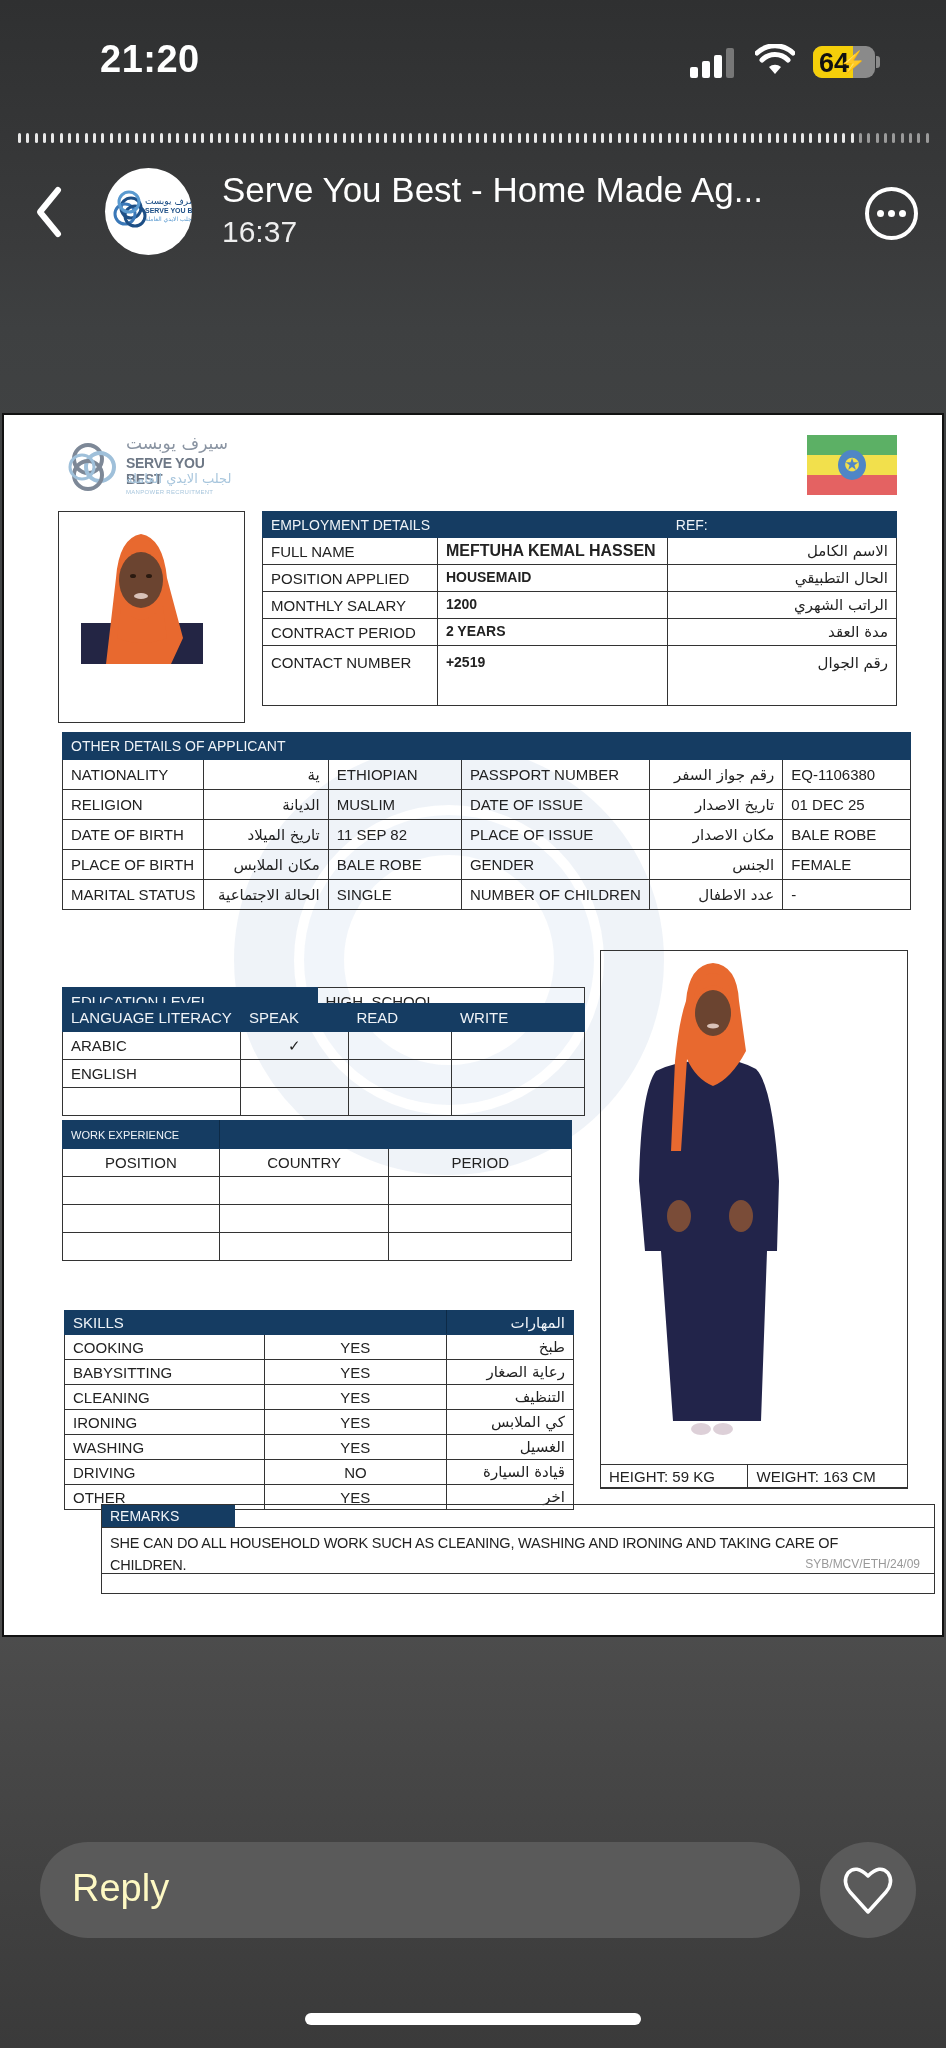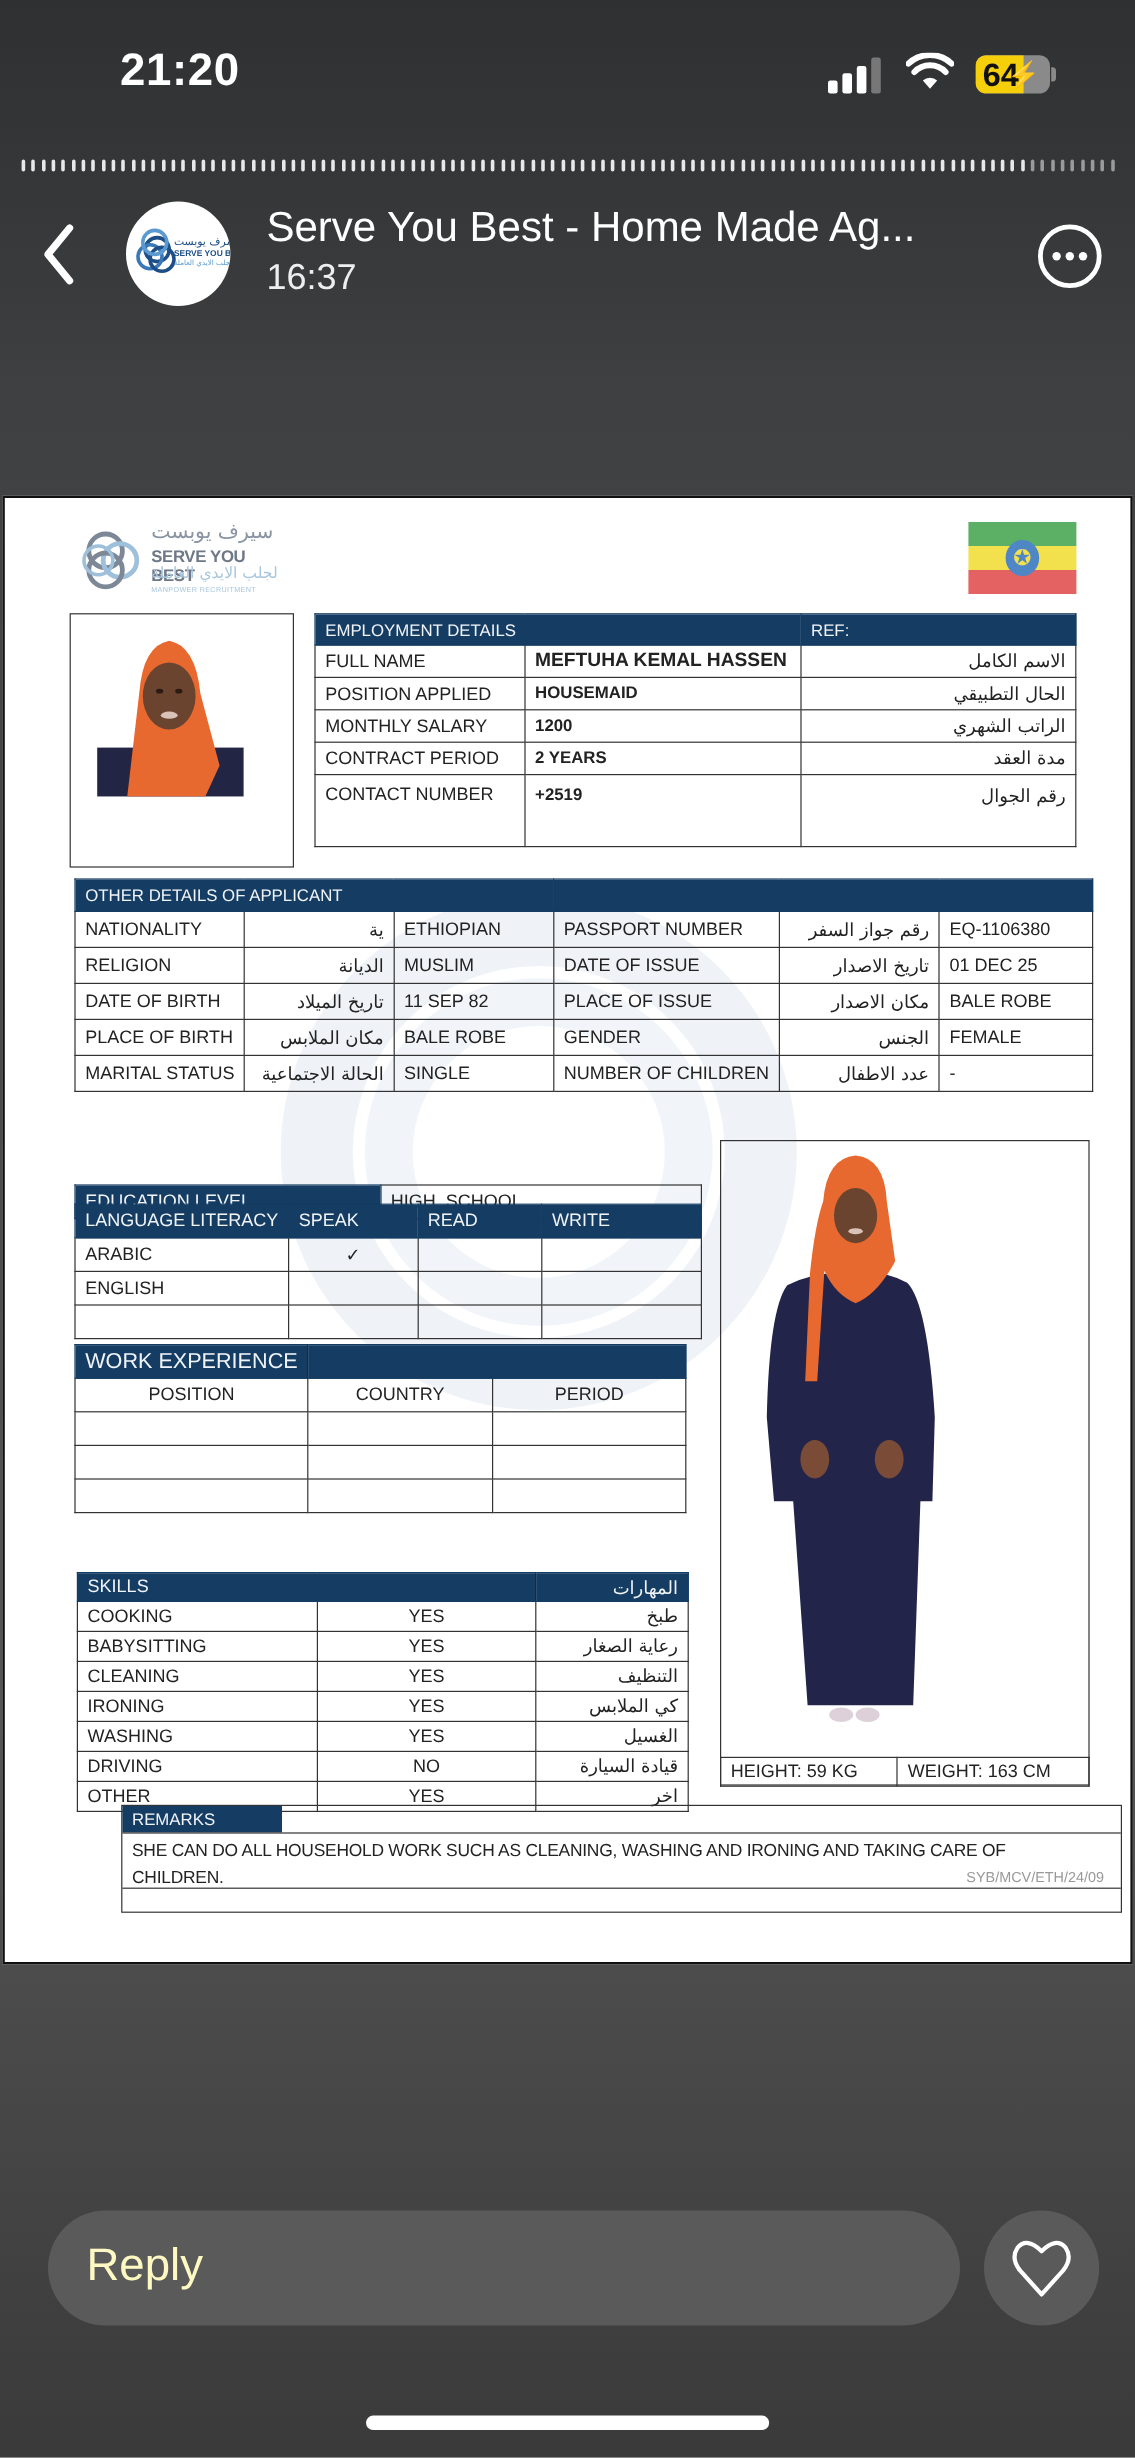--- a/index.html
+++ b/index.html
@@ -75,21 +75,21 @@
 
   .edu { left: 58px; top: 572px; width: 523px; }
   .edu td { height: 28px; font-size: 15px; }
   .edu td.hdcell { background: #153c62; color: #f0f4f8; border-color: #153c62; }
 
   .lang { left: 58px; top: 588px; width: 523px; }
   .lang th { height: 28px; font-size: 15px; }
   .lang td { height: 28px; font-size: 15px; }
 
   .work { left: 58px; top: 705px; width: 510px; }
-  .work th { height: 28px; font-size: 18px; }
+  .work th { height: 28px; font-size: 11px; }
   .work td { height: 28px; font-size: 15px; }
 
   .skills { left: 60px; top: 895px; width: 510px; }
   .skills th { height: 24px; font-size: 15px; }
   .skills td { height: 25px; font-size: 15px; }
 
   .full-photo { left: 596px; top: 535px; width: 308px; height: 538px; border: 1.5px solid #333; }
   .hw { left: 596px; top: 1049px; width: 308px; }
   .hw td { height: 24px; font-size: 15px; }
 

